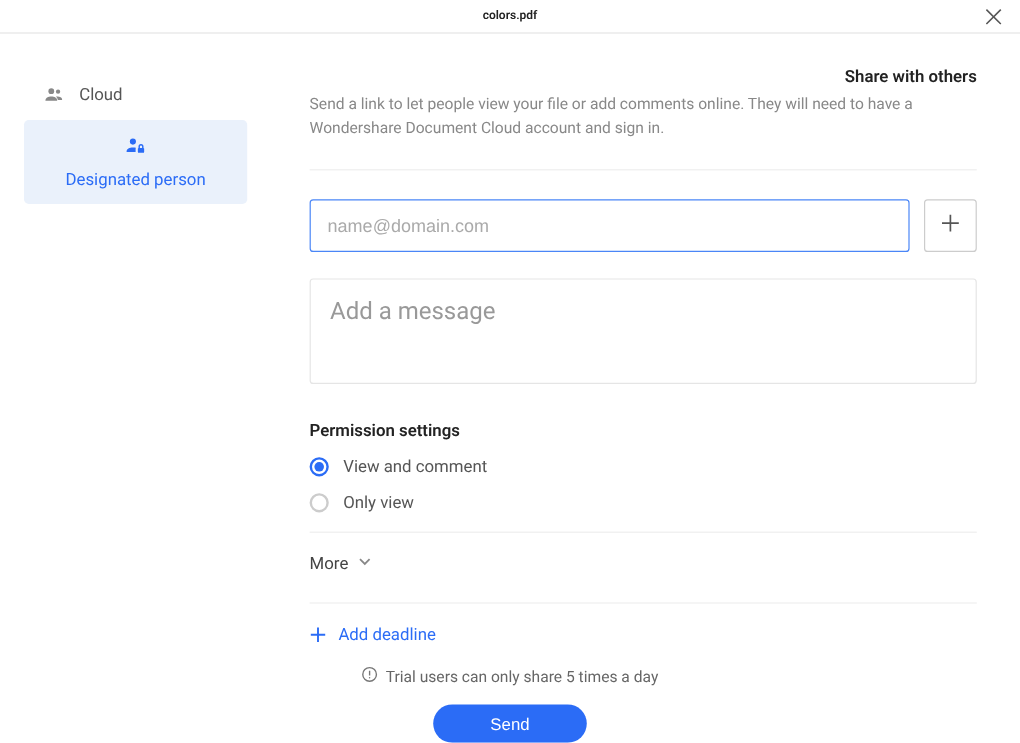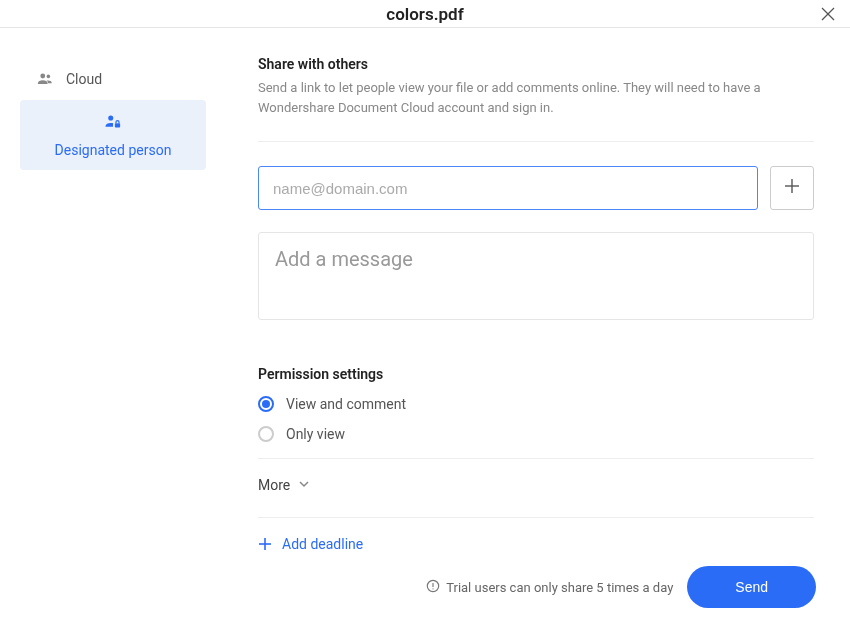--- a/index.html
+++ b/index.html
@@ -14,21 +14,21 @@
     }
     .header {
       height: 28px;
       border-bottom: 1px solid #e5e5e5;
       position: relative;
       display: flex;
       align-items: center;
       justify-content: center;
     }
     .header-title {
-      font-size: 17px;
+      font-size: 10px;
       font-weight: 600;
       color: #222;
     }
     .close-btn {
       position: absolute;
       right: 12px;
       top: 4px;
       cursor: pointer;
       color: #555;
       padding: 2px;
@@ -67,20 +67,21 @@
       flex: 1;
       padding: 28px 36px 0 36px;
       position: relative;
       overflow-y: auto;
     }
     .section-title {
       font-size: 14px;
       font-weight: 600;
       color: #222;
       margin-bottom: 6px;
+      text-align: right;
     }
     .section-desc {
       font-size: 13px;
       color: #888;
       line-height: 1.5;
     }
     .divider {
       border: none;
       border-top: 1px solid #eee;
       margin: 24px 0;
@@ -125,21 +126,21 @@
       color: #333;
       resize: none;
       outline: none;
     }
     .message-box::placeholder { color: #999; }
 
     .perm-title {
       font-size: 14px;
       font-weight: 600;
       color: #222;
-      margin-top: 42px;
+      margin-top: 27px;
       margin-bottom: 14px;
     }
     .radio-row {
       display: flex;
       align-items: center;
       gap: 12px;
       margin-bottom: 14px;
       cursor: pointer;
     }
     .radio {
@@ -190,22 +191,23 @@
     .footer {
       position: absolute;
       bottom: 0;
       left: 0;
       right: 0;
       height: 64px;
       display: flex;
       align-items: center;
       justify-content: flex-end;
       gap: 14px;
-      padding: 0 34px;
+      padding: 0 48px;
       background: #fff;
+      flex-direction: column;
     }
     .trial-note {
       display: flex;
       align-items: center;
       gap: 6px;
       font-size: 13px;
       color: #666;
     }
     .trial-note .info-icon { color: #777; }
     .send-btn {

